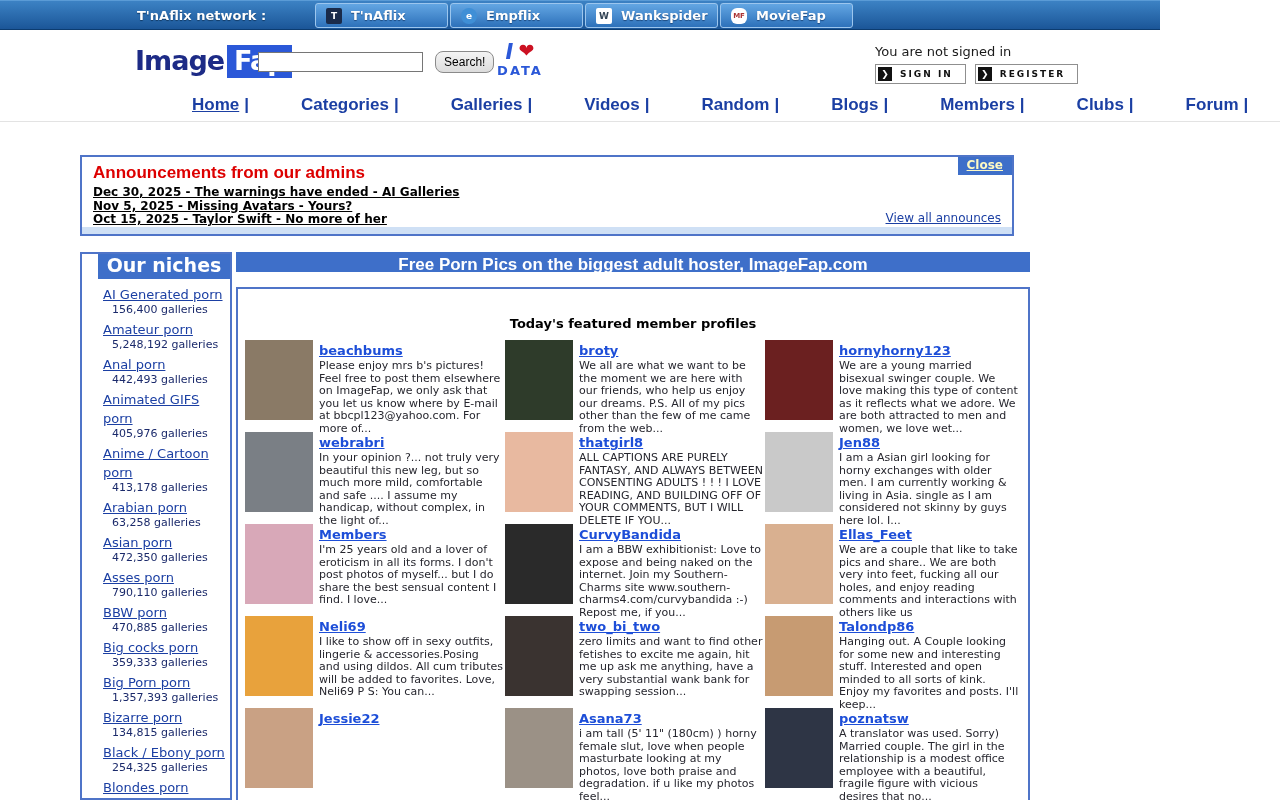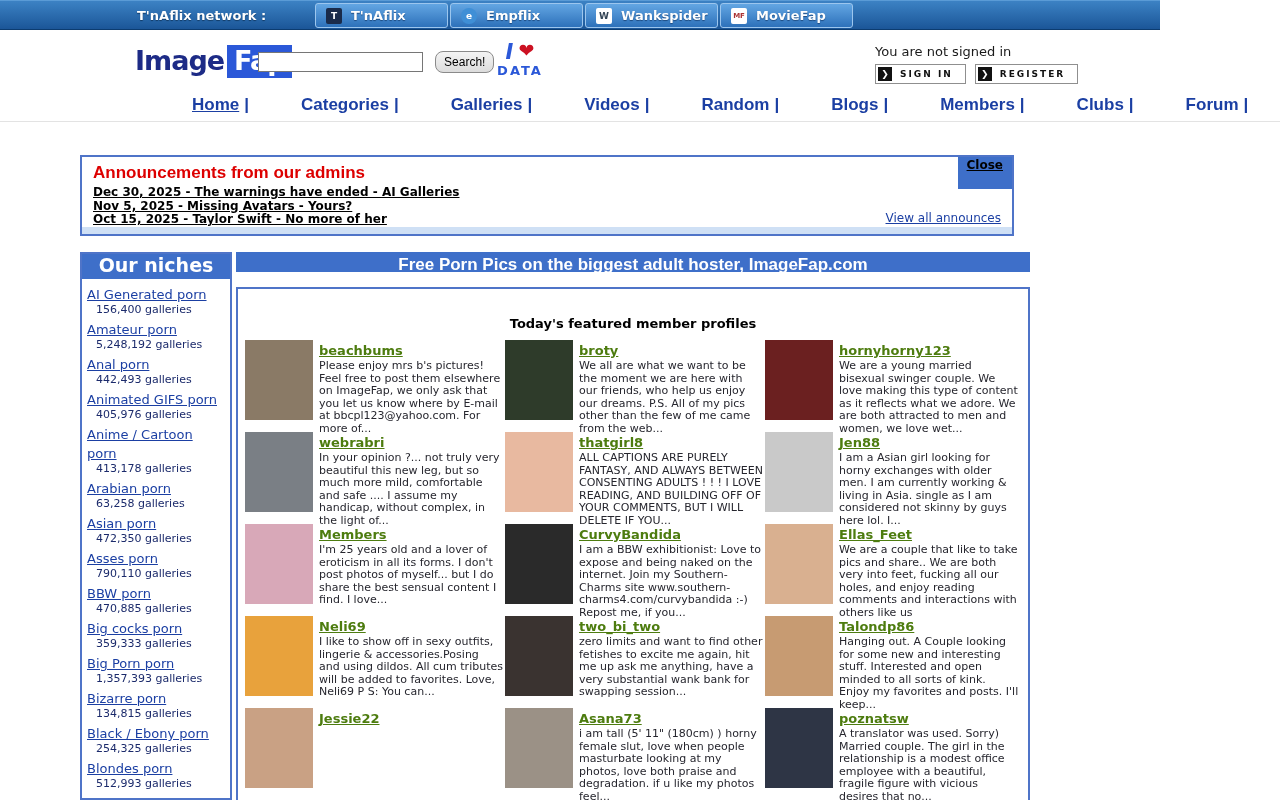--- a/index.html
+++ b/index.html
@@ -69,34 +69,34 @@
   .nav a.red { color:#e00000; }
   .nav .sep { margin:0 5px; color:#1b3fa3; }
   .header-rule { position:absolute; left:0; top:121px; width:1280px; height:1px; background:#e3e3e3; }
 
   
   .announce {
     position:absolute; left:80px; top:155px; width:934px; height:81px;
     border:2px solid #4f74c8; background:#fff;
   }
   .ann-close {
-    position:absolute; top:0; right:0; background:#3e6fc9; color:#000000;
-    font-size:12px; font-weight:bold; text-decoration:underline; padding:1px 9px 17px;
+    position:absolute; top:0; right:0; background:#3e6fc9; color:#fef9c3;
+    font-size:12px; font-weight:bold; text-decoration:underline; padding:1px 9px 3px;
   }
   .ann-title { position:absolute; left:11px; top:6px; color:#dd0000; font-size:17px;
                font-weight:bold; font-family:"Liberation Sans", sans-serif; }
   .ann-links { position:absolute; left:11px; top:29px; }
   .ann-links a { display:block; font-size:12px; color:#000000; text-decoration:underline; line-height:13.5px;font-weight:bold; }
   .ann-viewall { position:absolute; right:11px; bottom:9px; font-size:12px; color:#1b3fa3; text-decoration:underline; }
   .ann-strip { position:absolute; left:0; right:0; bottom:0; height:7px; background:#cfe0f5; }
 
   
   .sidebar {
     position:absolute; left:80px; top:252px; width:152px; height:548px;
-    border:2px solid #4f74c8; background:#fff; overflow:hidden;
+    border:2px solid #4f74c8; background:#fff; overflow:hidden;padding-left:16px;
   }
   .side-title { background:#3e6fc9; color:#fff; text-align:center; font-size:19px;
                 font-weight:bold; padding:0 0 3px; }
   .side-list { padding:5px 4px 0 5px; }
   .side-item { margin-bottom:3px; }
   .side-link { font-size:13px; color:#1b3fa3; text-decoration:underline; line-height:16px; }
   .side-count { font-size:11px; color:#1b2a6b; padding-left:9px; line-height:13px; }
 
   
   .banner {
@@ -109,21 +109,21 @@
     border:2px solid #4f74c8; border-bottom:none; background:#fff; overflow:hidden;
   }
   .featured-title { text-align:center; font-size:13px; font-weight:bold; margin-top:27px; color:#000; }
   .profiles {
     position:absolute; left:7px; top:51px; width:778px;
     display:grid; grid-template-columns:260px 260px 254px; grid-auto-rows:92px;
   }
   .pcell { display:flex; gap:6px; }
   .thumb { width:68px; height:80px; flex:none; background:#999; }
   .pinfo { width:184px; }
-  .puser { display:inline-block; font-size:13px; font-weight:bold; color:#4d7c0f;
+  .puser { display:inline-block; font-size:13px; font-weight:bold; color:#1d4ed8;
            text-decoration:underline; line-height:15px; }
   .pdesc { font-size:11px; line-height:12.5px; color:#26262e; margin-top:1px; overflow-wrap:break-word; }
 </style>
 </head>
 <body>
 
 <div class="topbar">
   <span class="net-label">T'nAflix network :</span>
   <div class="netbtns">
     <a class="netbtn">
@@ -132,21 +132,21 @@
     </a>
     <a class="netbtn">
       <span class="ic" style="border-radius: 8px; background-color: rgb(63, 143, 214); color: rgb(255, 255, 255);">e</span>
       <span>Empflix</span>
     </a>
     <a class="netbtn">
       <span class="ic" style="background-color: rgb(255, 255, 255); color: rgb(51, 68, 85);">W</span>
       <span>Wankspider</span>
     </a>
     <a class="netbtn">
-      <span class="ic" style="font-size: 7px; background-color: rgb(255, 255, 255); color: rgb(170, 51, 51);">MF</span>
+      <span class="ic" style="font-size: 7px; background-color: rgb(255, 255, 255); color: rgb(170, 51, 51); border-radius: 6px;">MF</span>
       <span>MovieFap</span>
     </a>
   </div>
 </div>
 
 <a class="logo"><span>Image</span><span class="fap">Fap</span></a>
 
 <div class="searchwrap">
   <input type="text" value="" style="">
   <button>Search!</button>

